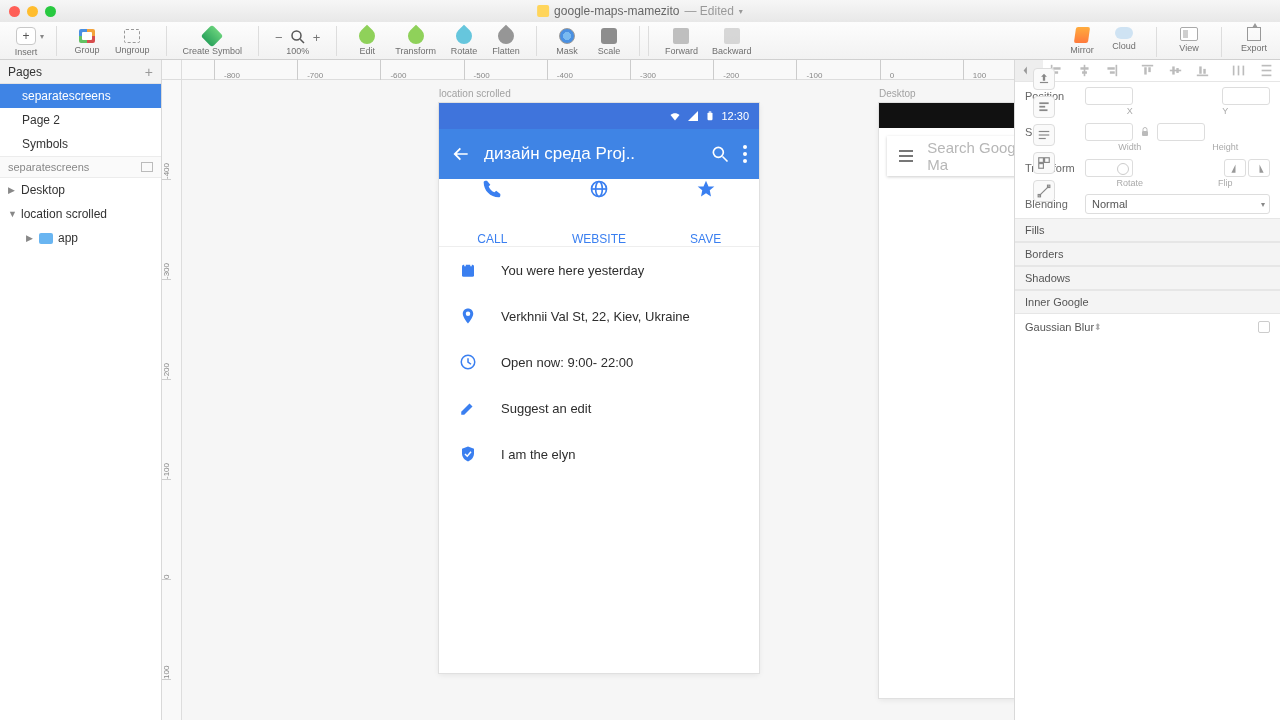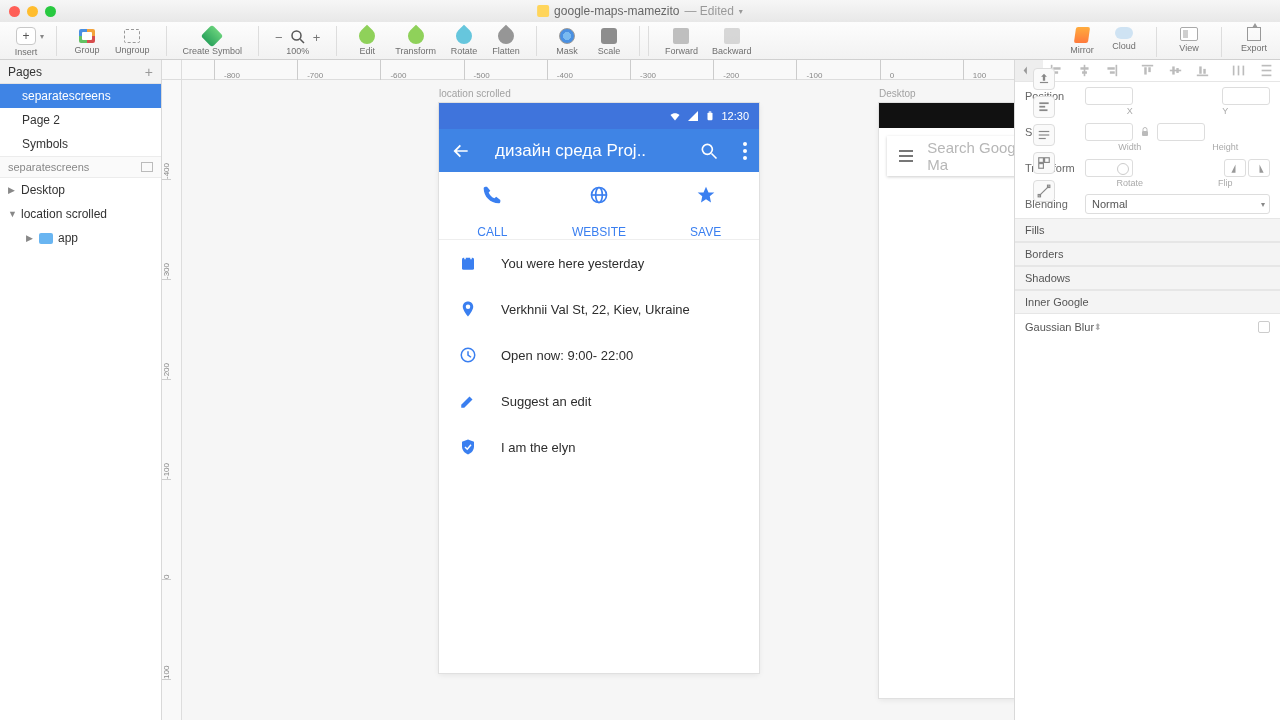--- a/index.html
+++ b/index.html
@@ -74,25 +74,25 @@
 .canvas{position:absolute;top:20px;left:20px;right:0;bottom:0;}
 
 
 .artboard-label{position:absolute;font-size:10px;color:#a2a2a2;}
 .artboard1{position:absolute;left:257px;top:23px;width:320px;height:570px;background:#fff;box-shadow:0 0 0 1px #e0e0e0, 0 2px 6px rgba(0,0,0,.08);}
 .artboard2{position:absolute;left:697px;top:23px;width:180px;height:595px;background:#fff;box-shadow:0 0 0 1px #e0e0e0, 0 2px 6px rgba(0,0,0,.08);overflow:hidden;}
 
 
 .status{height:26px;background:#3f74dc;display:flex;align-items:center;justify-content:flex-end;gap:6px;padding-right:10px;color:#fff;font-size:11px;}
 .status svg{fill:#fff;}
-.appbar{height:43px;background:#3f84e5;display:flex;align-items:center;padding:16px 12px;color:#fff;gap:24px;}
+.appbar{height:50px;background:#3f84e5;display:flex;align-items:center;padding:16px 12px;color:#fff;gap:13px;}
 .appbar .title{flex:1;font-size:17px;white-space:nowrap;overflow:hidden;}
 .appbar svg{fill:#fff;}
 .actions{display:flex;height:68px;border-bottom:1px solid #eee;}
-.act{flex:1;display:flex;flex-direction:column;align-items:center;justify-content:flex-end;gap:20px;color:#3a7ff0;font-size:12px;font-weight:500;}
+.act{flex:1;display:flex;flex-direction:column;align-items:center;justify-content:space-between;gap:20px;color:#3a7ff0;font-size:12px;font-weight:500;}
 .act svg{fill:#3a7ff0;}
 .info-row{display:flex;align-items:center;gap:24px;padding:14px 20px;font-size:13px;color:#2d2d2d;}
 .info-row svg{fill:#3a7ff0;flex-shrink:0;}
 
 
 .ab2-top{height:25px;background:#111;}
 .ab2-search{margin:8px;height:40px;background:#fff;box-shadow:0 1px 3px rgba(0,0,0,.2);display:flex;align-items:center;padding:0 12px;gap:14px;color:#b7b7b7;font-size:15px;}
 .ham{width:16px;height:12px;display:flex;flex-direction:column;justify-content:space-between;}
 .ham span{height:2px;background:#777;}
 .mapbg{position:absolute;inset:0;top:25px;background:#eceeee;z-index:-1;}

